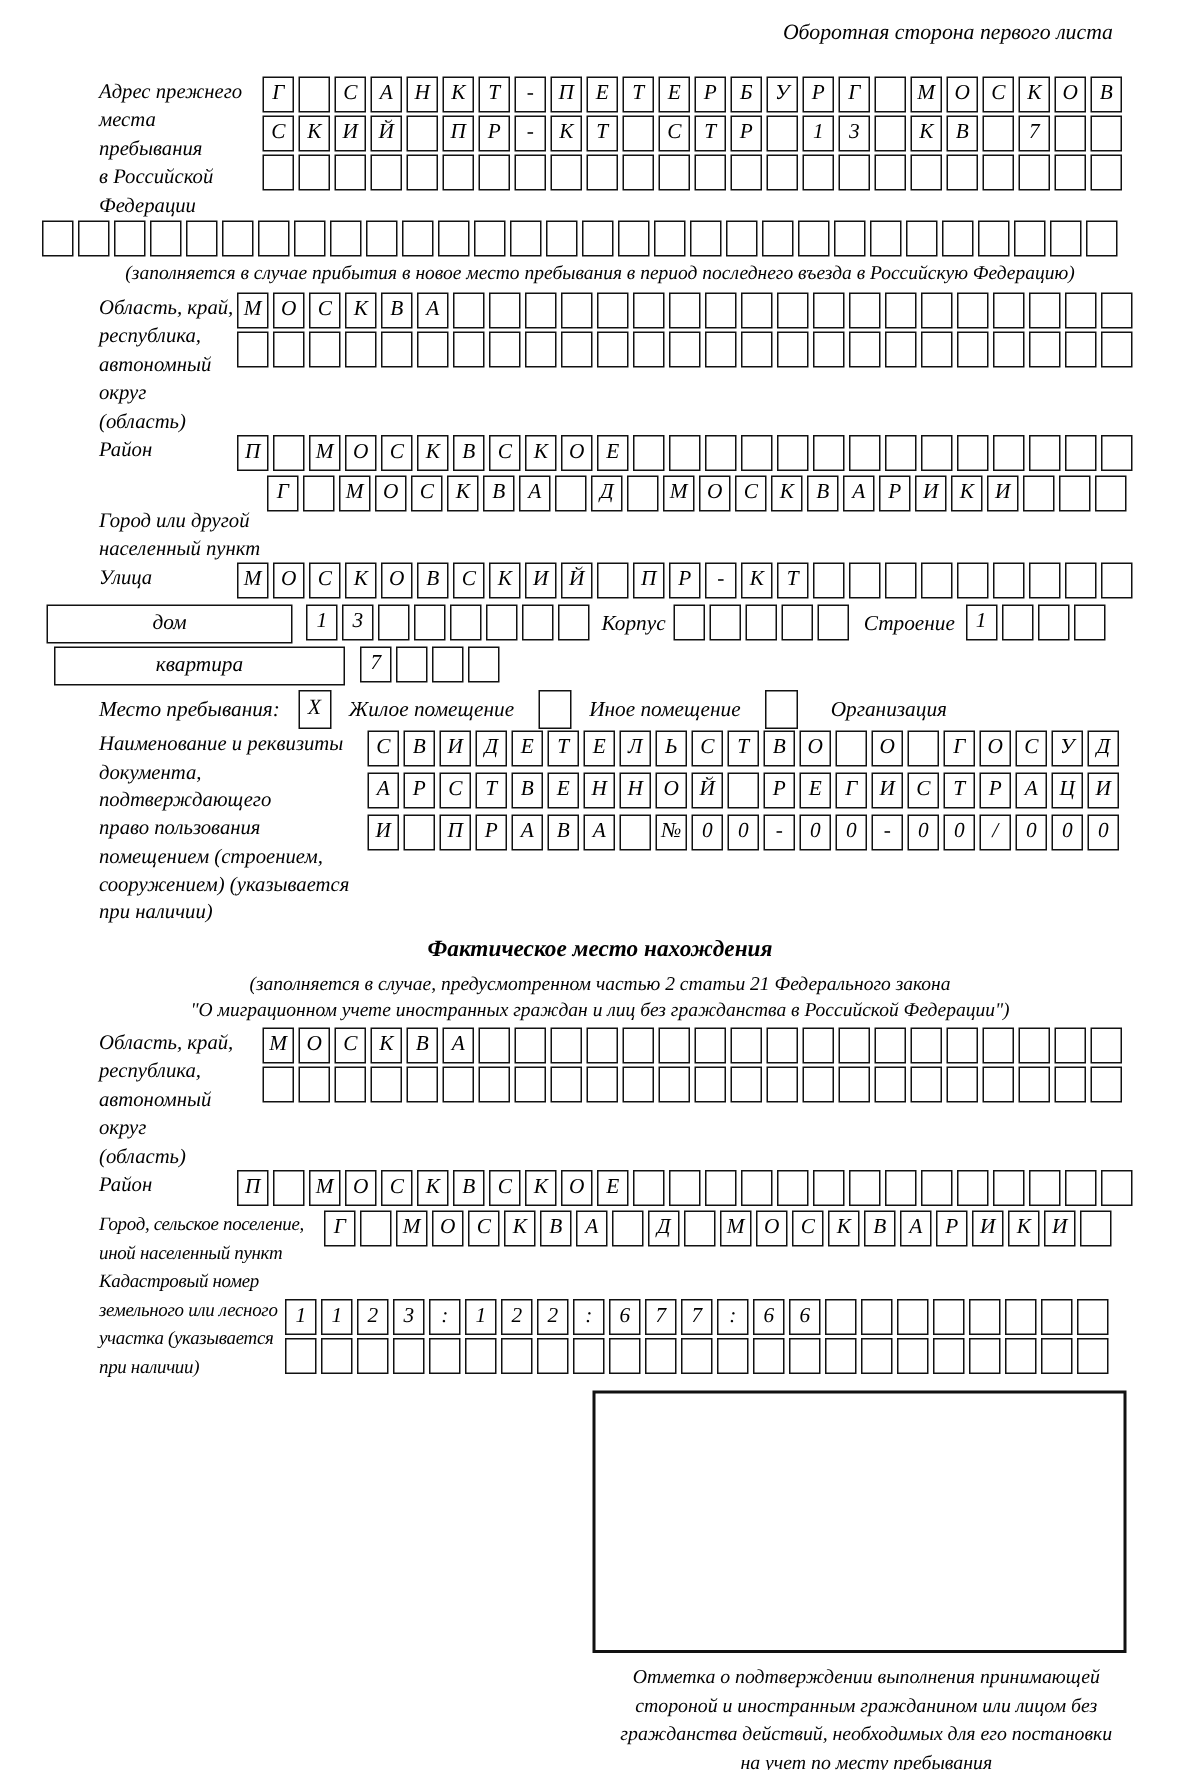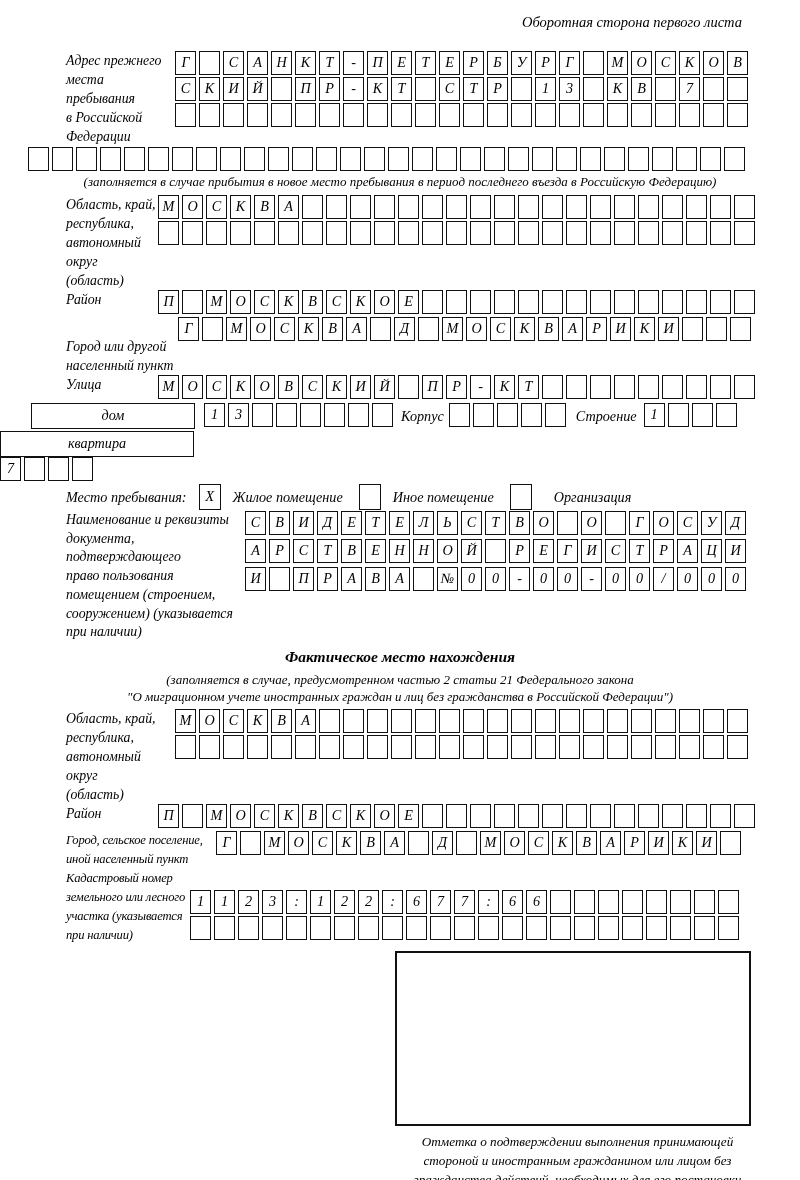--- a/index.html
+++ b/index.html
@@ -30,21 +30,21 @@
   .caption-center{text-align:center;margin-bottom:5px;}
   .caption-left{padding-left:40px;margin:2px 0 3px 0;}
   .sec-title{text-align:center;font-weight:bold;font-size:15.5px;margin:5px 0 7px 0;}
   .labelbox{
     flex:none;box-sizing:border-box;height:26px;
     border:1.7px solid #111;text-align:center;
     font-size:14.2px;line-height:23px;
   }
   .inline-lbl{flex:none;font-size:14.2px;line-height:26px;}
   .houserow{padding-left:31px;display:flex;margin-bottom:2px;}
-  .aptrow{display:flex;margin:1px 0 2px 0;flex-direction:column;}
+  .aptrow{padding-left:36px;display:flex;margin:1px 0 2px 0;}
   .place-row{display:flex;align-items:flex-start;padding-left:66px;margin:3px 0 1px 0;}
   .chk{
     flex:none;box-sizing:border-box;width:22px;height:26px;
     border:1.7px solid #111;text-align:center;
     font-size:14.5px;line-height:23px;
   }
   .place-lbl{font-size:14.2px;line-height:26px;margin-right:12px;}
   .opt-lbl{font-size:14.2px;line-height:26px;margin:0 16px 0 12px;}
   .note-center{width:700px;text-align:center;font-size:13px;margin:1px 0 3px 0;}
   .mb1{margin-bottom:1px;} .mb2{margin-bottom:2px;} .mb3{margin-bottom:3px;}

